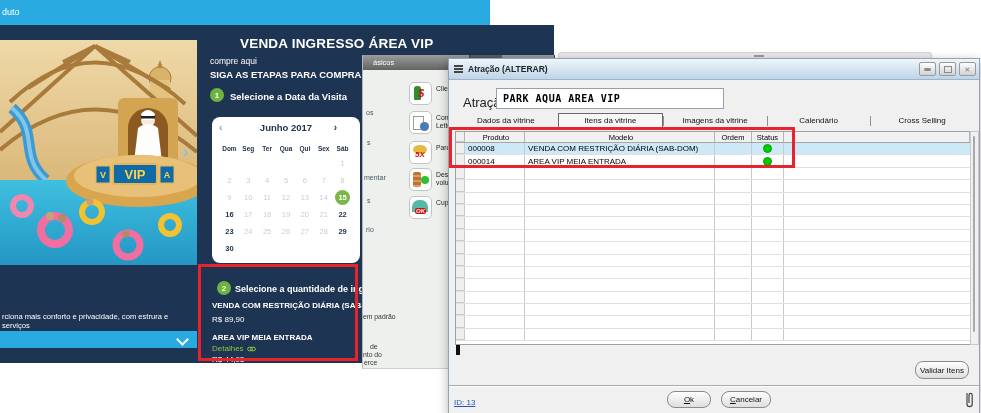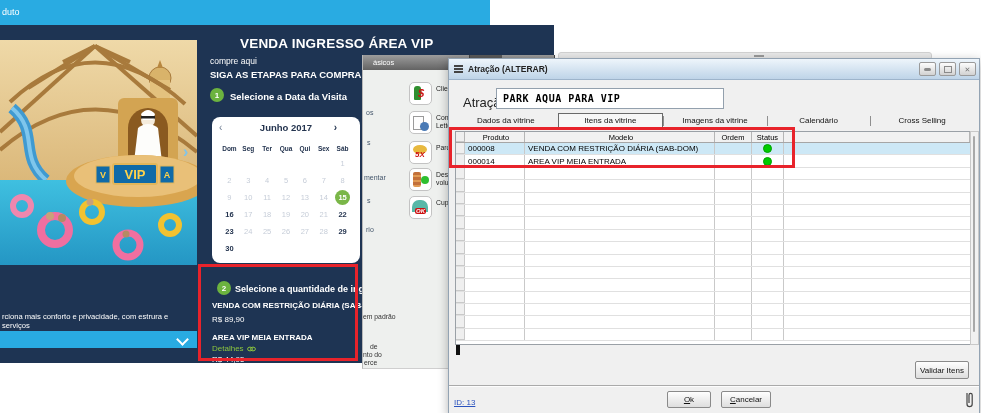--- a/index.html
+++ b/index.html
@@ -114,21 +114,21 @@
   .c-mod{width:190px;padding-left:3px;}
   .c-ord{width:37px;}
   .c-status{width:32px;justify-content:center;}
   .c-rest{flex:1;border-right:none;}
   .trow:not(.thead){border-bottom:1px solid #e0e0e0;}
   .trow.sel .tc:not(.c-sel){background:#cde8f6;}
   .dot{width:7px;height:7px;border-radius:50%;background:#00cc00;border:1px solid #00a000;}
   .cursor-mark{left:7px;top:286px;width:4px;height:10px;background:#111;}
   .vscroll{left:521px;top:72px;width:7px;height:212px;background:#f1f1f1;border:1px solid #c8c8c8;cursor:pointer;}
   .vthumb{position:absolute;left:2px;top:4px;width:2px;height:196px;background:#a8a8a8;border-radius:1px;}
-  .btn{background:linear-gradient(#fefefe,#dedede);border:1px solid #8a8a8a;border-radius:2px;
+  .btn{background:linear-gradient(#fefefe,#dedede);border:1px solid #8a8a8a;border-radius:8px;
        font-size:8px;color:#111;display:flex;align-items:center;justify-content:center;cursor:pointer;}
   .validar-btn{left:466px;top:302px;width:52px;height:16px;}
   .sep{left:0;top:326px;width:100%;height:0;border-top:1px solid #aaa;border-bottom:1px solid #fdfdfd;}
   .ok-btn{left:218px;top:332px;width:42px;height:15px;}
   .cancel-btn{left:272px;top:332px;width:48px;height:15px;}
   .status-id{left:5px;top:339px;font-size:8px;color:#2a52be;text-decoration:underline;cursor:pointer;}
   .paperclip{right:5px;top:331px;}
 
   
   .red-left{left:198px;top:264px;width:160px;height:97px;border:3px solid #e8232b;z-index:40;box-sizing:border-box;}
@@ -365,21 +365,21 @@
         <div class="wbtn">
             <span class="g-max"></span>
           </div>
         <div class="wbtn">
             <span class="g-close">✕</span>
           </div>
       </div>
     </div>
 
     <span class="abs field-label">Atração</span>
-    <div class="abs field">PARK AQUA PARA VIP</div>
+    <div class="abs field">PARK AQUA AREA VIP</div>
 
     <div class="abs tabs">
       <div class="tab">Dados da vitrine</div>
       <div class="tab active">Itens da vitrine</div>
       <div class="tab">Imagens da vitrine</div>
       <div class="tab">Calendário</div>
       <div class="tab">Cross Selling</div>
     </div>
 
     <div class="abs tbl">

